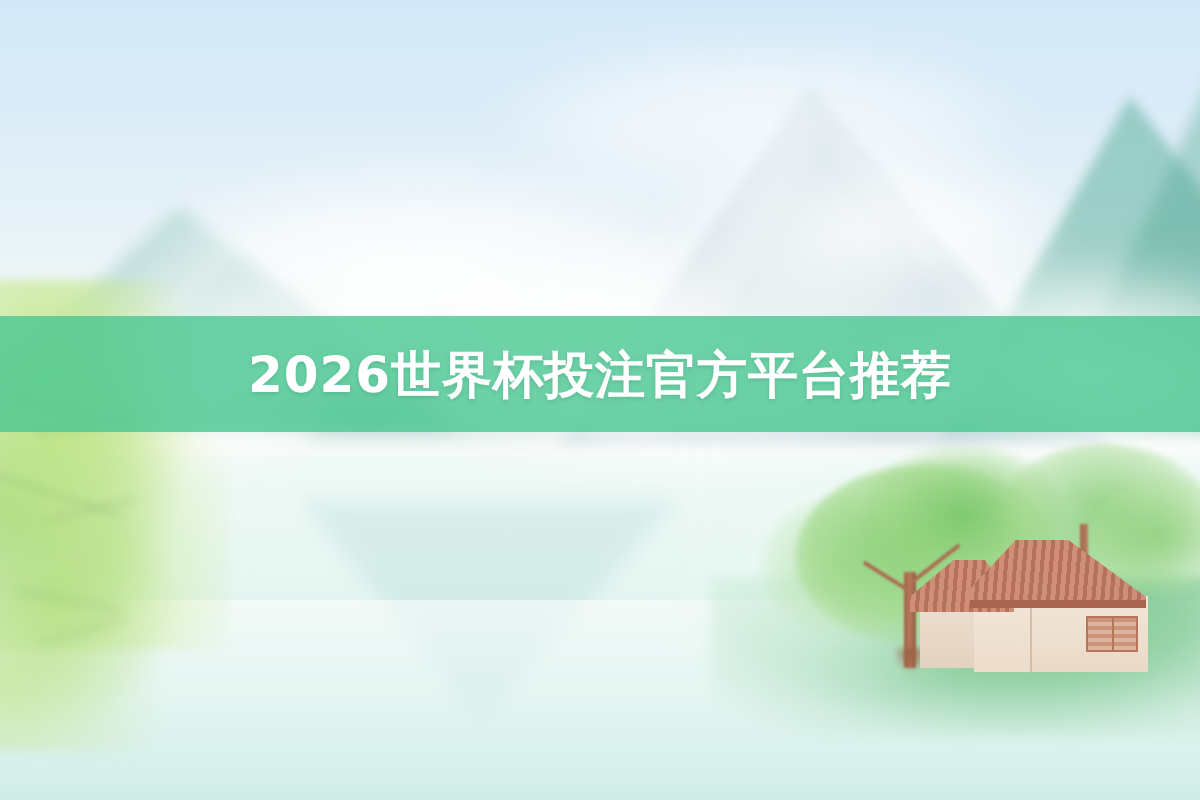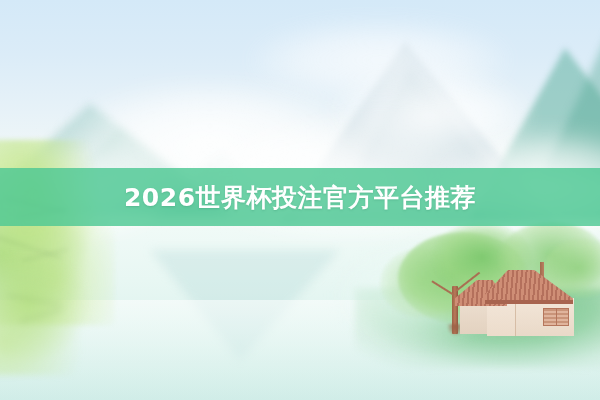--- a/index.html
+++ b/index.html
@@ -315,21 +315,21 @@
     position: absolute;
     left: 2px; top: 62px;
     width: 120px; height: 8px;
     background: radial-gradient(ellipse at 50% 0%, rgba(150,205,160,0.6) 0%, rgba(180,220,190,0) 75%);
     filter: blur(2px);
   }
 
   
   .banner {
     position: absolute;
-    left: 0; top: 168px;
+    left: 0; top: 158px;
     width: 600px; height: 58px;
     background: rgba(78, 200, 148, 0.82);
     display: flex;
     align-items: center;
     justify-content: center;
   }
   .banner-title {
     color: #ffffff;
     font-size: 25px;
     font-weight: bold;

